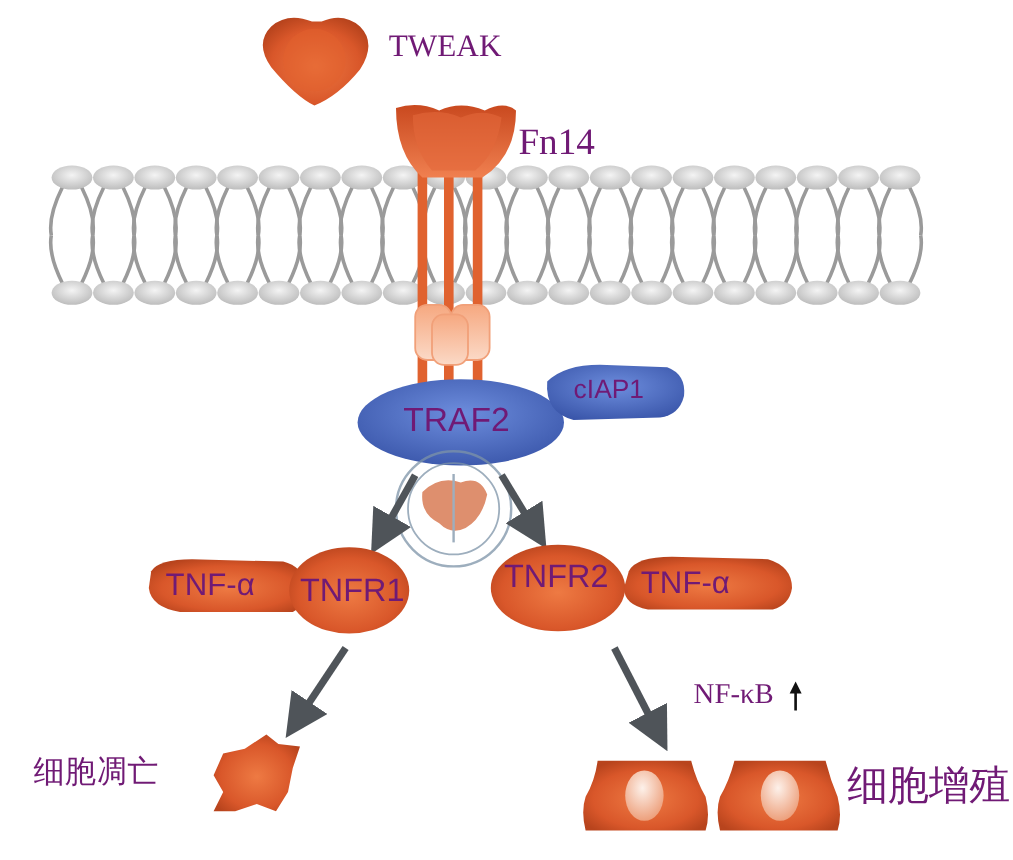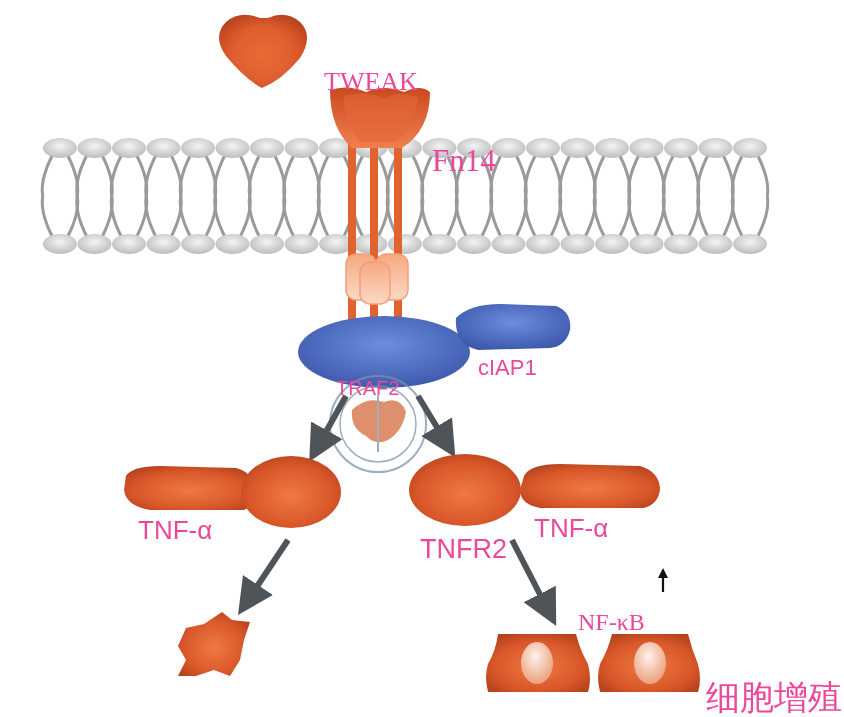--- a/index.html
+++ b/index.html
@@ -1,20 +1,20 @@
 <!DOCTYPE html>
 <html><head>
 <meta charset="utf-8">
 <style>
   html,body{margin:0;padding:0;background:#ffffff;}
   body{width:844px;height:717px;position:relative;overflow:hidden;}
   #canvas{position:absolute;left:0;top:0;width:844px;height:717px;}
   .serif{font-family:"Liberation Serif","DejaVu Serif",serif;}
   .sans{font-family:"Liberation Sans","DejaVu Sans",sans-serif;}
-  .lbl{position:absolute;color:#ec4899;white-space:nowrap;margin-top:43px;}
+  .lbl{position:absolute;color:#701a75;white-space:nowrap;}
 </style>
 </head>
 <body>
 
 <div id="canvas">
 <svg width="844" height="717" viewBox="0 0 844 717" xmlns="http://www.w3.org/2000/svg">
   <defs>
     <radialGradient id="gOrange" cx="50%" cy="55%" r="60%">
       <stop offset="0%" stop-color="#ee7a43"></stop>
       <stop offset="70%" stop-color="#d9572a"></stop>
@@ -173,20 +173,22 @@
   </g>
 
   <g>
     <line x1="663" y1="592" x2="663" y2="576" stroke="#111" stroke-width="2.2"></line>
     <path d="M658,578 L663,568 L668,578 Z" fill="#111"></path>
   </g>
 </svg>
 
 <div class="lbl serif" style="left:324px;top:24px;font-size:26px;">TWEAK</div>
 <div class="lbl serif" style="left:432px;top:100px;font-size:31px;">Fn14</div>
-<div class="lbl sans" style="left:336px;top:334px;font-size:20px;text-align:center;">TRAF2</div>
+<div class="lbl sans" style="left:336px;top:334px;font-size:28px;text-align:center;">TRAF2</div>
 <div class="lbl sans" style="left:478px;top:312px;font-size:22px;">cIAP1</div>
 <div class="lbl sans" style="left:138px;top:472px;font-size:26px;">TNF-α</div>
-<div class="lbl sans" style="left:420px;top:491px;font-size:27px;">TNFR2</div>
+<div class="lbl sans" style="left:250px;top:477px;font-size:27px;">TNFR1</div>
+<div class="lbl sans" style="left:420px;top:465px;font-size:27px;">TNFR2</div>
 <div class="lbl sans" style="left:534px;top:470px;font-size:26px;">TNF-α</div>
 <div class="lbl serif" style="left:578px;top:566px;font-size:24px;">NF-κB</div>
+<div class="lbl serif" style="left:28px;top:626px;font-size:26px;">细胞凋亡</div>
 <div class="lbl serif" style="left:706px;top:632px;font-size:34px;">细胞增殖</div>
 </div>
 
 </body></html>

